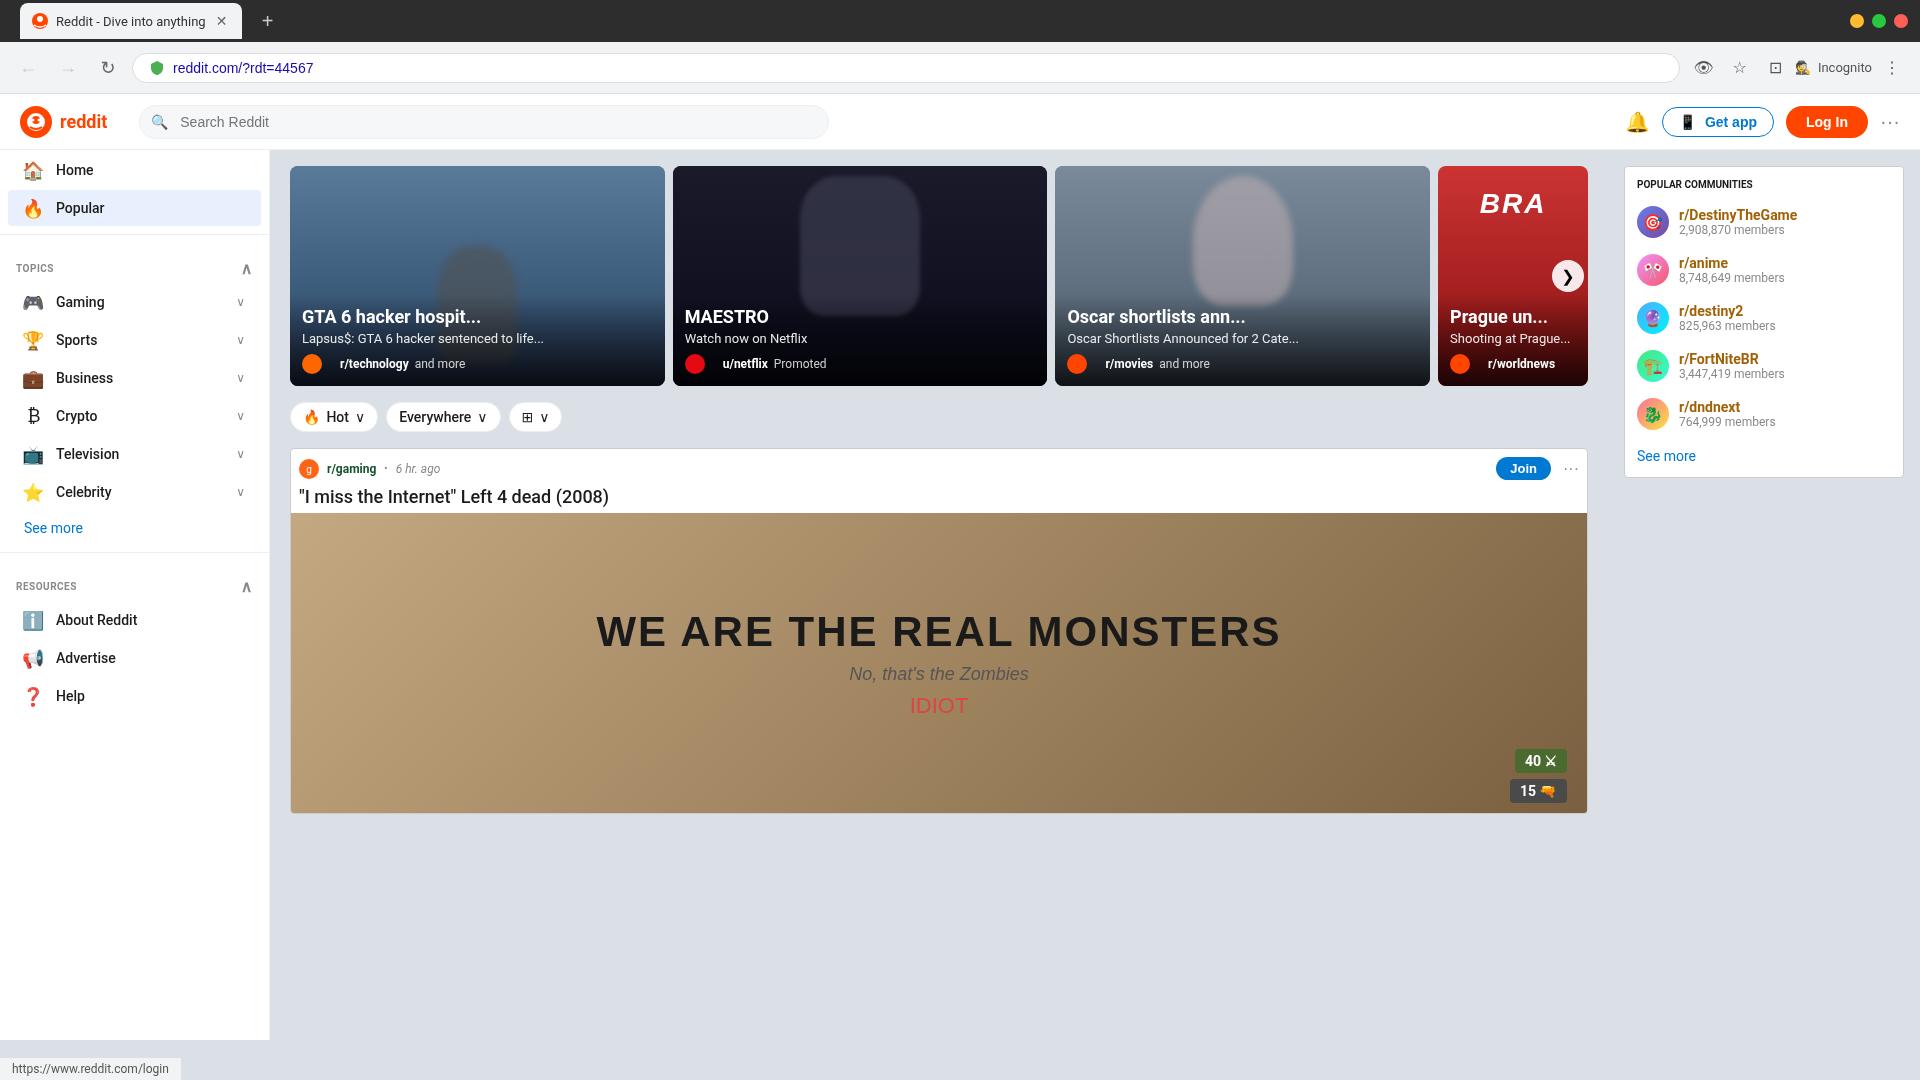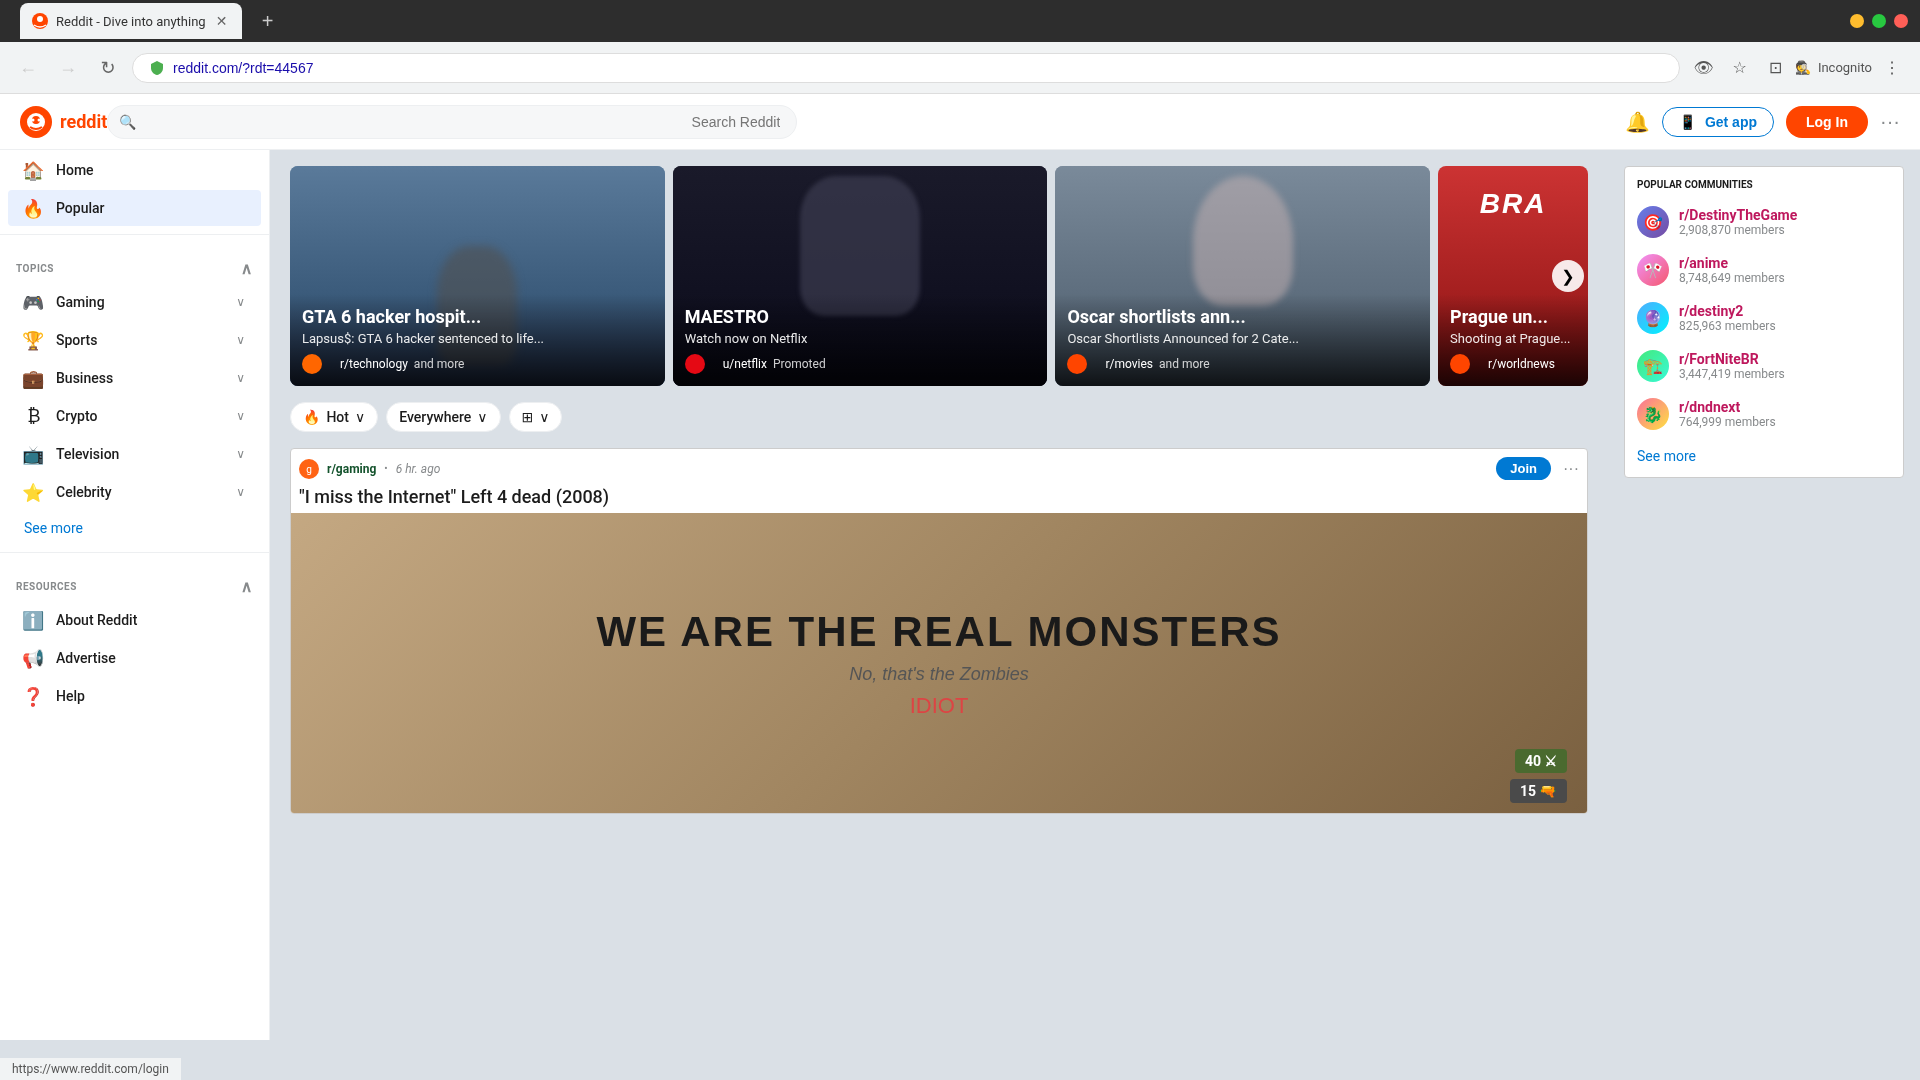--- a/index.html
+++ b/index.html
@@ -24,26 +24,26 @@
     .address-bar { flex: 1; background: white; border: 1px solid #ddd; border-radius: 20px; padding: 6px 16px; font-size: 14px; color: #333; display: flex; align-items: center; }
     .address-bar input { border: none; outline: none; flex: 1; font-size: 14px; color: #1a0dab; }
     .nav-icons { display: flex; gap: 4px; margin-left: auto; }
     .nav-icon-btn { background: transparent; border: none; cursor: pointer; color: #555; font-size: 16px; width: 32px; height: 32px; display: flex; align-items: center; justify-content: center; border-radius: 50%; }
     .incognito-badge { display: flex; align-items: center; gap: 6px; color: #555; font-size: 13px; }
 
     
     .reddit-page { display: flex; flex-direction: column; height: calc(1080px - 134px); background: #dae0e6; }
 
     
-    .reddit-header { background: white; display: flex; align-items: center; padding: 0 20px; height: 56px; border-bottom: 1px solid #edeff1; gap: 0; position: sticky; top: 0; z-index: 100; }
+    .reddit-header { background: white; display: flex; align-items: center; padding: 0 20px; height: 56px; border-bottom: 1px solid #edeff1; gap: 32px; position: sticky; top: 0; z-index: 100; }
     .reddit-logo { display: flex; align-items: center; gap: 8px; cursor: pointer; }
     .reddit-logo-icon { width: 32px; height: 32px; background: #ff4500; border-radius: 50%; display: flex; align-items: center; justify-content: center; }
     .reddit-logo-text { font-size: 18px; font-weight: 700; color: #ff4500; }
     .search-bar { flex: 1; max-width: 690px; }
-    .search-bar input { width: 100%; background: #f6f7f8; border: 1px solid #edeff1; border-radius: 20px; padding: 8px 16px 8px 40px; font-size: 14px; outline: none; text-align: right; }
+    .search-bar input { width: 100%; background: #f6f7f8; border: 1px solid #edeff1; border-radius: 20px; padding: 8px 16px 8px 40px; font-size: 14px; outline: none; }
     .search-wrap { position: relative; }
     .search-icon { position: absolute; left: 12px; top: 50%; transform: translateY(-50%); color: #878a8c; font-size: 14px; }
     .header-actions { margin-left: auto; display: flex; align-items: center; gap: 12px; }
     .get-app-btn { background: transparent; border: 1px solid #0079d3; border-radius: 20px; padding: 6px 16px; color: #0079d3; font-size: 14px; font-weight: 700; cursor: pointer; display: flex; align-items: center; gap: 8px; }
     .login-btn { background: #ff4500; border: none; border-radius: 20px; padding: 8px 20px; color: white; font-size: 14px; font-weight: 700; cursor: pointer; }
     .more-btn { background: transparent; border: none; cursor: pointer; color: #878a8c; font-size: 20px; }
     .bell-icon { color: #878a8c; font-size: 20px; cursor: pointer; }
 
     
     .main-layout { display: flex; flex: 1; overflow: hidden; }
@@ -63,21 +63,21 @@
     
     .content-area { flex: 1; overflow-y: auto; padding: 16px 20px; }
 
     
     .featured-cards { display: flex; gap: 8px; margin-bottom: 16px; position: relative; overflow: hidden; height: 220px; }
     .featured-card { flex: 1; border-radius: 8px; overflow: hidden; position: relative; cursor: pointer; min-width: 0; }
     .card-overlay { position: absolute; bottom: 0; left: 0; right: 0; padding: 12px; background: linear-gradient(transparent, rgba(0,0,0,0.8)); }
     .card-title { font-size: 18px; font-weight: 700; color: white; margin-bottom: 4px; }
     .card-subtitle { font-size: 13px; color: rgba(255,255,255,0.9); margin-bottom: 8px; white-space: nowrap; overflow: hidden; text-overflow: ellipsis; }
     .card-meta { display: flex; align-items: center; gap: 6px; }
-    .card-subreddit { font-size: 12px; color: white; font-weight: 400; padding-left: 12px; }
+    .card-subreddit { font-size: 12px; color: white; font-weight: 700; padding-left: 12px; }
     .card-avatar { width: 20px; height: 20px; border-radius: 50%; background: #ff4500; }
     .featured-next-btn { position: absolute; right: 4px; top: 50%; transform: translateY(-50%); background: rgba(255,255,255,0.9); border: none; border-radius: 50%; width: 32px; height: 32px; cursor: pointer; display: flex; align-items: center; justify-content: center; font-size: 16px; z-index: 10; }
 
     
     .filter-bar { display: flex; align-items: center; gap: 8px; margin-bottom: 16px; }
     .filter-dropdown { display: flex; align-items: center; gap: 6px; background: white; border: 1px solid #edeff1; border-radius: 20px; padding: 6px 12px; cursor: pointer; font-size: 14px; color: #1c1c1c; font-weight: 500; }
     .view-toggle { display: flex; align-items: center; gap: 6px; background: white; border: 1px solid #edeff1; border-radius: 20px; padding: 6px 12px; cursor: pointer; font-size: 14px; color: #1c1c1c; }
 
     
     .post-card { background: white; border-radius: 4px; margin-bottom: 10px; border: 1px solid #ccc; overflow: hidden; }
@@ -102,21 +102,21 @@
     .right-sidebar { width: 312px; flex-shrink: 0; padding: 16px; }
     .communities-card { background: white; border-radius: 4px; border: 1px solid #ccc; overflow: hidden; }
     .communities-title { font-size: 10px; font-weight: 700; color: #1c1c1c; padding: 12px 12px 8px; }
     .community-item { display: flex; align-items: center; gap: 10px; padding: 8px 12px; cursor: pointer; }
     .community-icon { width: 32px; height: 32px; border-radius: 50%; display: flex; align-items: center; justify-content: center; font-size: 16px; flex-shrink: 0; }
     .community-icon-1 { background: linear-gradient(135deg, #667eea, #764ba2); }
     .community-icon-2 { background: linear-gradient(135deg, #f093fb, #f5576c); }
     .community-icon-3 { background: linear-gradient(135deg, #4facfe, #00f2fe); }
     .community-icon-4 { background: linear-gradient(135deg, #43e97b, #38f9d7); }
     .community-icon-5 { background: linear-gradient(135deg, #fa709a, #fee140); }
-    .community-name { font-size: 14px; font-weight: 700; color: #be185d; }
+    .community-name { font-size: 14px; font-weight: 700; color: #a16207; }
     .community-members { font-size: 12px; color: #878a8c; }
     .community-see-more { padding: 8px 12px 12px; }
     .community-see-more a { font-size: 14px; color: #0079d3; cursor: pointer; text-decoration: none; }
 
     
     .status-bar { position: fixed; bottom: 0; left: 0; background: #f1f3f4; padding: 4px 12px; font-size: 12px; color: #555; z-index: 1000; }
 
     
     .card-bg-1 { background: linear-gradient(to bottom, #6a8aaa, #3a5a7a); }
     .card-bg-2 { background: linear-gradient(to bottom, #2a2a3a, #1a1a2a); }

